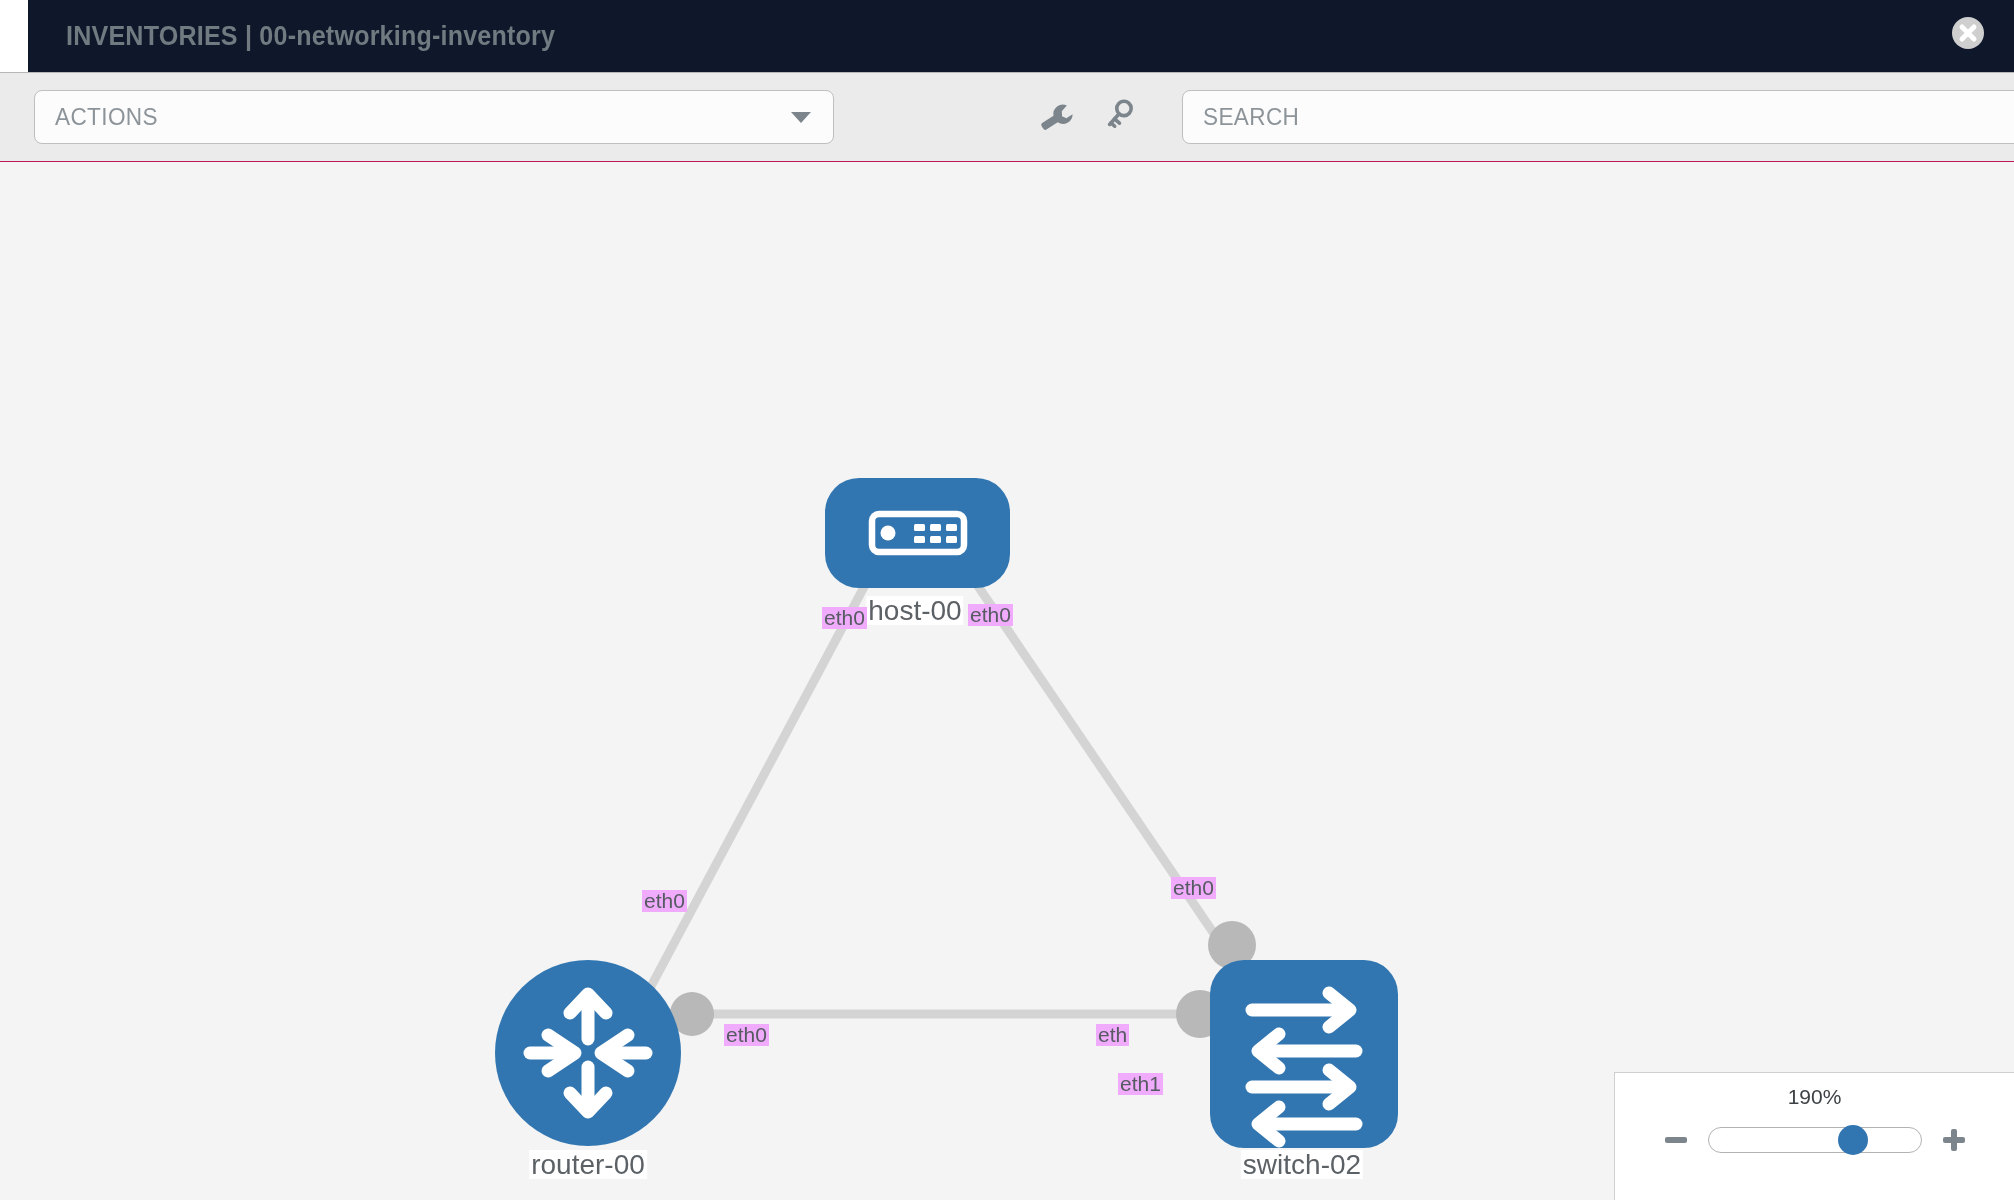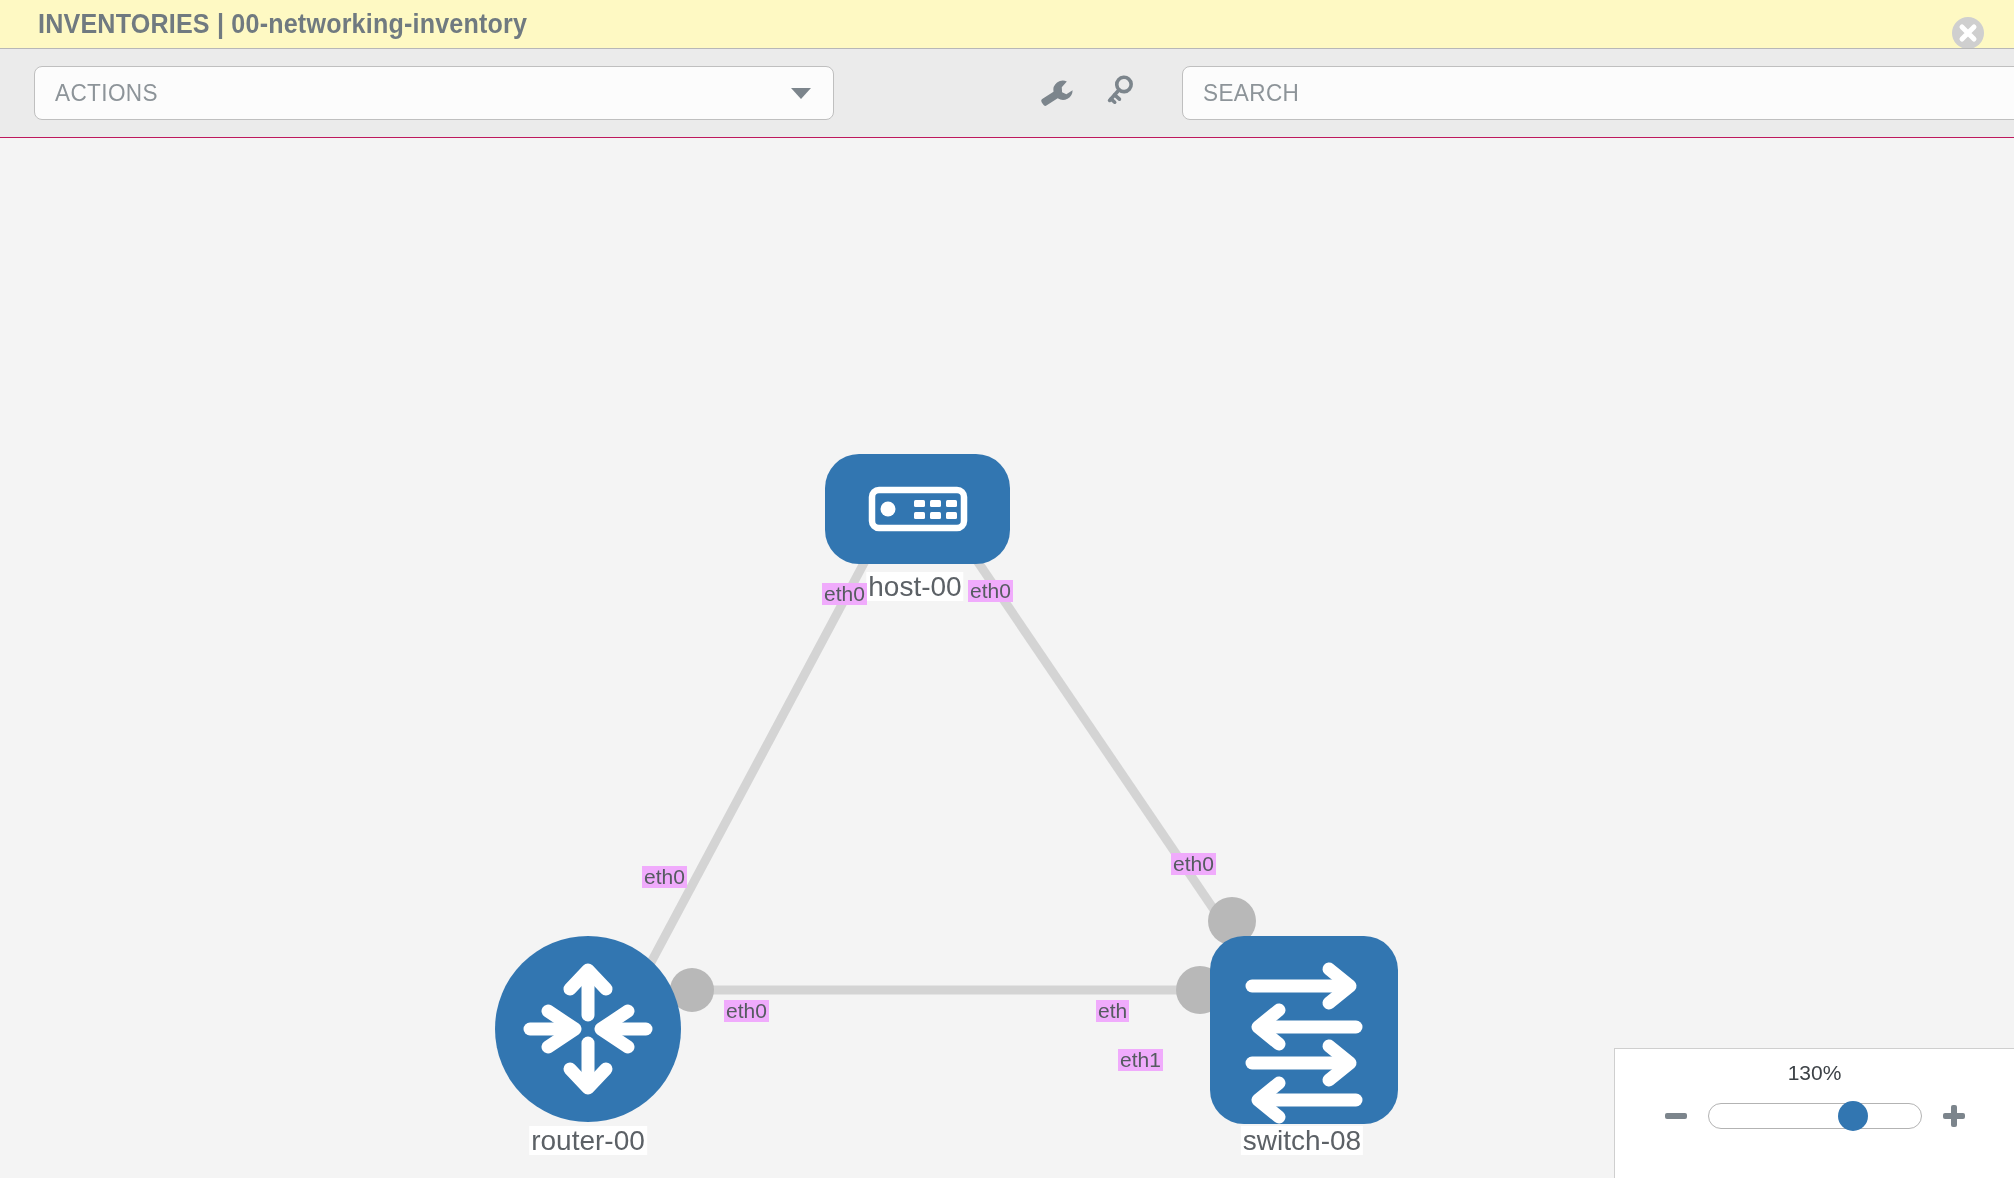--- a/index.html
+++ b/index.html
@@ -8,24 +8,25 @@
     margin: 0; padding: 0;
     width: 2014px; height: 1200px;
     overflow: hidden;
     background: #ffffff;
     font-family: "Liberation Sans", sans-serif;
   }
 
   
   #header-bar {
     position: relative;
-    height: 48px;
-    background: #fef9c3;
-    display: flex;
-    align-items: center;
+    height: 72px;
+    background: #0f172a;
+    display: flex;
+    align-items: center;
+    margin-left: 28px;
   }
   #page-title {
     margin-left: 38px;
     font-size: 27px;
     font-weight: bold;
     color: #707a80;
     letter-spacing: 0.2px;
     white-space: nowrap;
     transform: scaleX(0.93);
     transform-origin: left center;
@@ -291,32 +292,32 @@
           <path d="M1329 908 L1350 925 L1329 942"></path>
         <path d="M1356 962 L1260 962"></path>
           <path d="M1279 945 L1258 962 L1279 979"></path>
       </g>
     </g>
 
   </svg>
 
   <div class="node-label" style="left:915px; top:434px;">host-00</div>
   <div class="node-label" style="left:588px; top:988px;">router-00</div>
-  <div class="node-label" style="left:1302px; top:988px;">switch-08</div>
+  <div class="node-label" style="left:1302px; top:988px;">switch-02</div>
 
   <div class="iface-label" style="left:822px;  top:445px;">eth0</div>
   <div class="iface-label" style="left:968px;  top:442px;">eth0</div>
   <div class="iface-label" style="left:642px;  top:728px;">eth0</div>
   <div class="iface-label" style="left:1171px; top:715px;">eth0</div>
   <div class="iface-label" style="left:724px;  top:862px;">eth0</div>
   <div class="iface-label" style="left:1096px; top:862px;">eth</div>
   <div class="iface-label" style="left:1118px; top:883px;margin-top:28px;">eth1</div>
 
   <div id="zoom-panel">
-    <div id="zoom-level">130%</div>
+    <div id="zoom-level">190%</div>
     <div id="zoom-controls">
       <button class="zoom-btn">
         <svg width="30" height="30" viewBox="0 0 30 30">
           <rect x="4" y="12" width="22" height="6" rx="2" fill="#7c858c"></rect>
         </svg>
       </button>
       <div id="zoom-slider">
         <div id="zoom-slider-handle" style="left: 68%;"></div>
       </div>
       <button class="zoom-btn">

